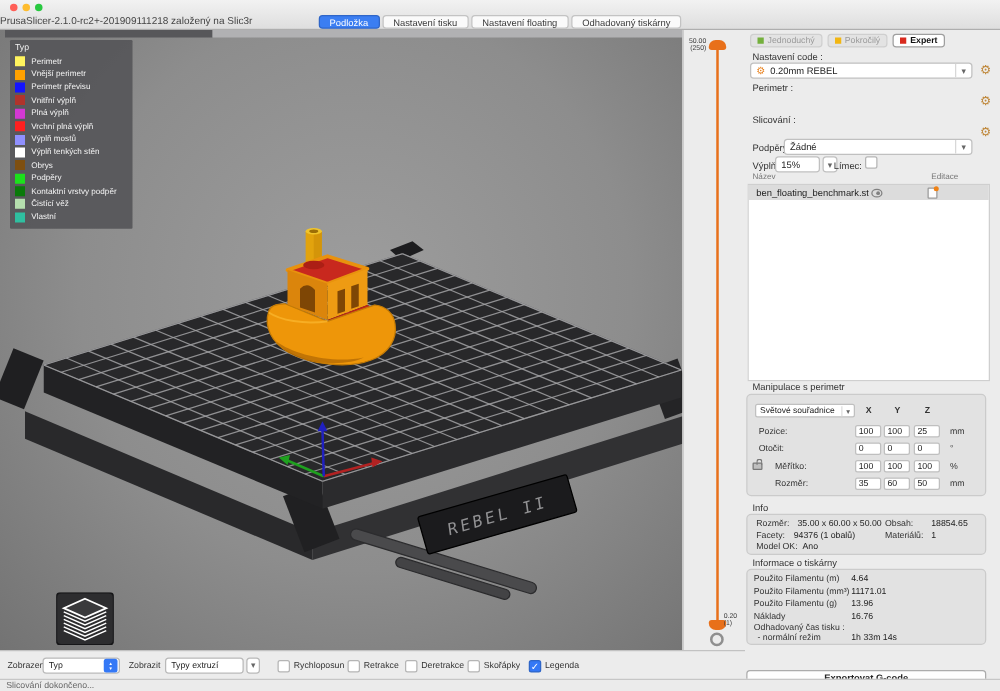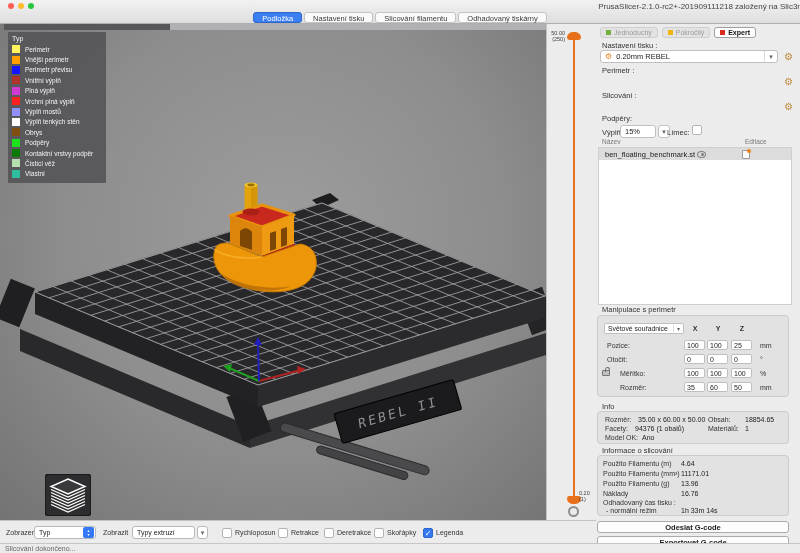--- a/index.html
+++ b/index.html
@@ -4,21 +4,21 @@
 <style>
   *{margin:0;padding:0;box-sizing:border-box}
   html,body{width:800px;height:553px;overflow:hidden}
   body{font-family:"Liberation Sans",sans-serif;background:#ececec;-webkit-font-smoothing:antialiased}
   #app{position:relative;width:800px;height:553px;background:#ececec;overflow:hidden}
   .abs{position:absolute}
 
   
   #header{position:absolute;left:0;top:0;width:800px;height:24px;background:linear-gradient(#f2f2f2,#dedede);border-bottom:1px solid #aeaeae}
   .traffic{position:absolute;top:3px;width:6px;height:6px;border-radius:50%}
-  #win-title{position:absolute;left:0;top:2px;width:100%;text-align:right;font-size:8px;color:#454545}
+  #win-title{position:absolute;left:0;top:12px;width:100%;text-align:left;font-size:8px;color:#454545}
   #tabs{position:absolute;left:0;top:12px;width:100%;display:flex;justify-content:center;gap:2px}
   .tab{height:11px;line-height:11px;padding:0 8px;font-size:7.5px;color:#3a3a3a;background:#fafafa;border:1px solid #c3c3c3;border-radius:3px;cursor:default}
   .tab.active{color:#fff;border-color:#2f66c8}
 
   
   #viewport{position:absolute;left:0;top:24px;width:546px;height:496px;background:radial-gradient(ellipse at 52% 42%,#9d9d9d 0%,#8d8d8d 55%,#737373 100%)}
   #strip-dark{position:absolute;left:4px;top:0;width:166px;height:6px;background:#57575a}
   #strip-light{position:absolute;left:170px;top:0;width:376px;height:6px;background:#b1b1b3}
   #legend{position:absolute;left:8px;top:8px;width:98px;background:rgba(86,86,89,0.93);padding:3px 4px 4px 4px;border-radius:1px}
   #legend .lg-title{font-size:7px;color:#f2f2f2;margin-bottom:2px}
@@ -97,21 +97,21 @@
 <div id="app">
 
   <div id="header">
     <span class="traffic" style="left: 8px; background: rgb(255, 95, 87);"></span>
     <span class="traffic" style="left: 18px; background: rgb(254, 188, 46);"></span>
     <span class="traffic" style="left: 28px; background: rgb(40, 200, 64);"></span>
     <div id="win-title">PrusaSlicer-2.1.0-rc2+-201909111218 založený na Slic3r</div>
     <div id="tabs">
       <div class="tab active" style="background: rgb(59, 126, 242);">Podložka</div>
       <div class="tab">Nastavení tisku</div>
-      <div class="tab">Slicování filamentu</div>
+      <div class="tab">Nastavení floating</div>
       <div class="tab">Odhadovaný tiskárny</div>
     </div>
   </div>
 
   <div id="viewport">
     <div id="strip-dark"></div>
     <div id="strip-light"></div>
 
     <svg id="scene" viewBox="0 0 546 496">
 
@@ -299,35 +299,39 @@
       <div class="mode-btn">
         <span class="mode-chip" style="background: rgb(242, 182, 18);"></span>
         <span>Pokročilý</span>
       </div>
       <div class="mode-btn active">
         <span class="mode-chip" style="background: rgb(217, 42, 30);"></span>
         <span>Expert</span>
       </div>
     </div>
 
-    <div class="side-lbl" style="top:17px">Nastavení tisku :</div>
+    <div class="side-lbl" style="top:17px">Nastavení code :</div>
     <div class="combo" style="top:26px">
       <span class="ic gear-ic">⚙</span>
       <span class="txt">0.20mm REBEL</span>
       <span class="chev">▾</span>
     </div>
     <div class="gear-btn" style="top:26px">⚙</div>
 
     <div class="side-lbl" style="top:42px">Perimetr :</div>
     <div class="gear-btn" style="top:51px">⚙</div>
 
     <div class="side-lbl" style="top:67px">Slicování :</div>
     <div class="gear-btn" style="top:76px">⚙</div>
 
     <div class="side-lbl" style="top:90px">Podpěry:</div>
+    <div class="combo" style="top:87px;left:31px;width:151px">
+      <span class="txt">Žádné</span>
+      <span class="chev">▾</span>
+    </div>
 
     <div class="side-lbl" style="top:104px">Výplň:</div>
     <div class="combo" style="top:101px;left:24px;width:36px">
       <span class="txt">15%</span>
     </div>
     <div class="combo" style="top:101px;left:62px;width:12px">
       <span class="chev" style="border-left:none;width:100%">▾</span>
     </div>
     <div class="side-lbl" style="left:71px;top:104px">Límec:</div>
     <div class="checkbox abs" style="left:96px;top:101px"></div>
@@ -387,36 +391,35 @@
       <div class="p-lbl" style="left:110px;top:4px">Obsah:</div>
       <div class="p-val" style="left:147px;top:4px">18854.65</div>
       <div class="p-lbl" style="left:7px;top:13px">Facety:</div>
       <div class="p-val" style="left:37px;top:13px">94376 (1 obalů)</div>
       <div class="p-lbl" style="left:110px;top:13px">Materiálů:</div>
       <div class="p-val" style="left:147px;top:13px">1</div>
       <div class="p-lbl" style="left:7px;top:22px">Model OK:</div>
       <div class="p-val" style="left:44px;top:22px">Ano</div>
     </div>
 
-    <div class="side-lbl" style="top:422px">Informace o slicování</div>
+    <div class="side-lbl" style="top:422px">Informace o tiskárny</div>
     <div class="panel" style="top:431px;height:61px">
       <div class="p-lbl" style="left:5px;top:4px">Použito Filamentu (m)</div>
       <div class="p-val" style="left:83px;top:4px">4.64</div>
       <div class="p-lbl" style="left:5px;top:14px">Použito Filamentu (mm³)</div>
       <div class="p-val" style="left:83px;top:14px">11171.01</div>
       <div class="p-lbl" style="left:5px;top:24px">Použito Filamentu (g)</div>
       <div class="p-val" style="left:83px;top:24px">13.96</div>
       <div class="p-lbl" style="left:5px;top:34px">Náklady</div>
       <div class="p-val" style="left:83px;top:34px">16.76</div>
       <div class="p-lbl" style="left:5px;top:43px">Odhadovaný čas tisku :</div>
       <div class="p-lbl" style="left:8px;top:51px">- normální režim</div>
       <div class="p-val" style="left:83px;top:51px">1h 33m 14s</div>
     </div>
 
-    <div class="side-btn" style="top:497px">Odeslat G-code</div>
     <div class="side-btn" style="top:512px">Exportovat G-code</div>
   </div>
 
   <div id="bottombar">
     <span class="bb-lbl" style="left:6px">Zobrazení</span>
     <div id="view-select">
       <span class="txt">Typ</span>
       <span class="stepper">
         <span>▲</span>
           <span>▼</span>

